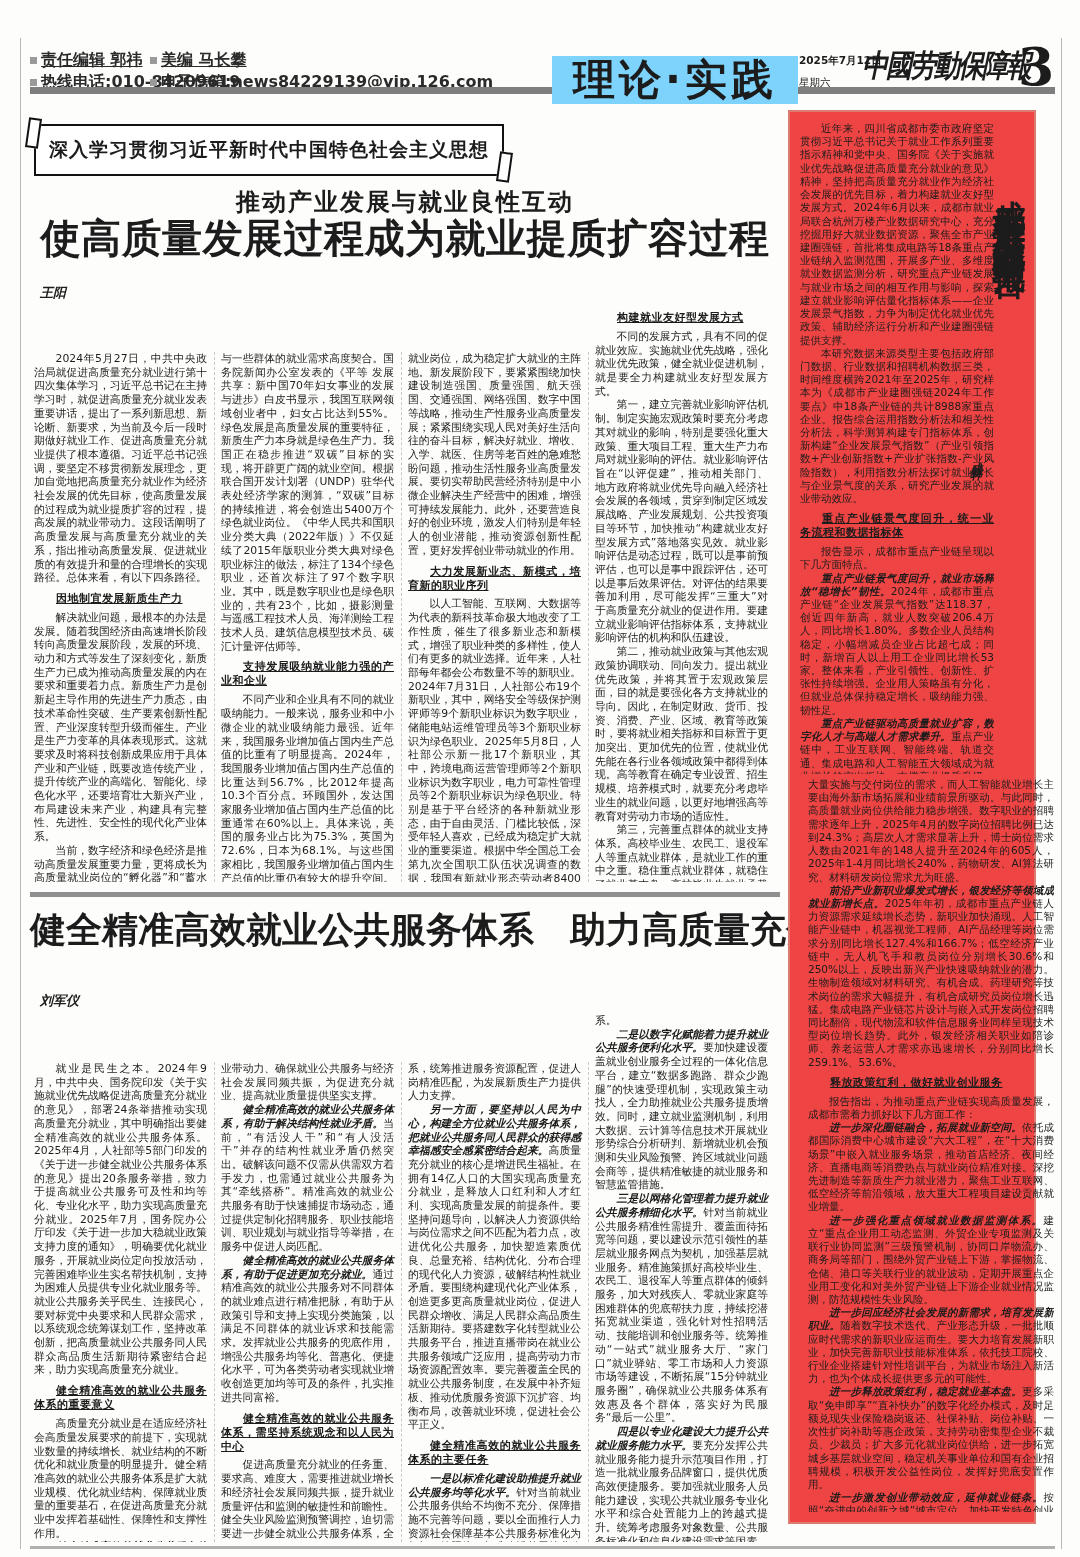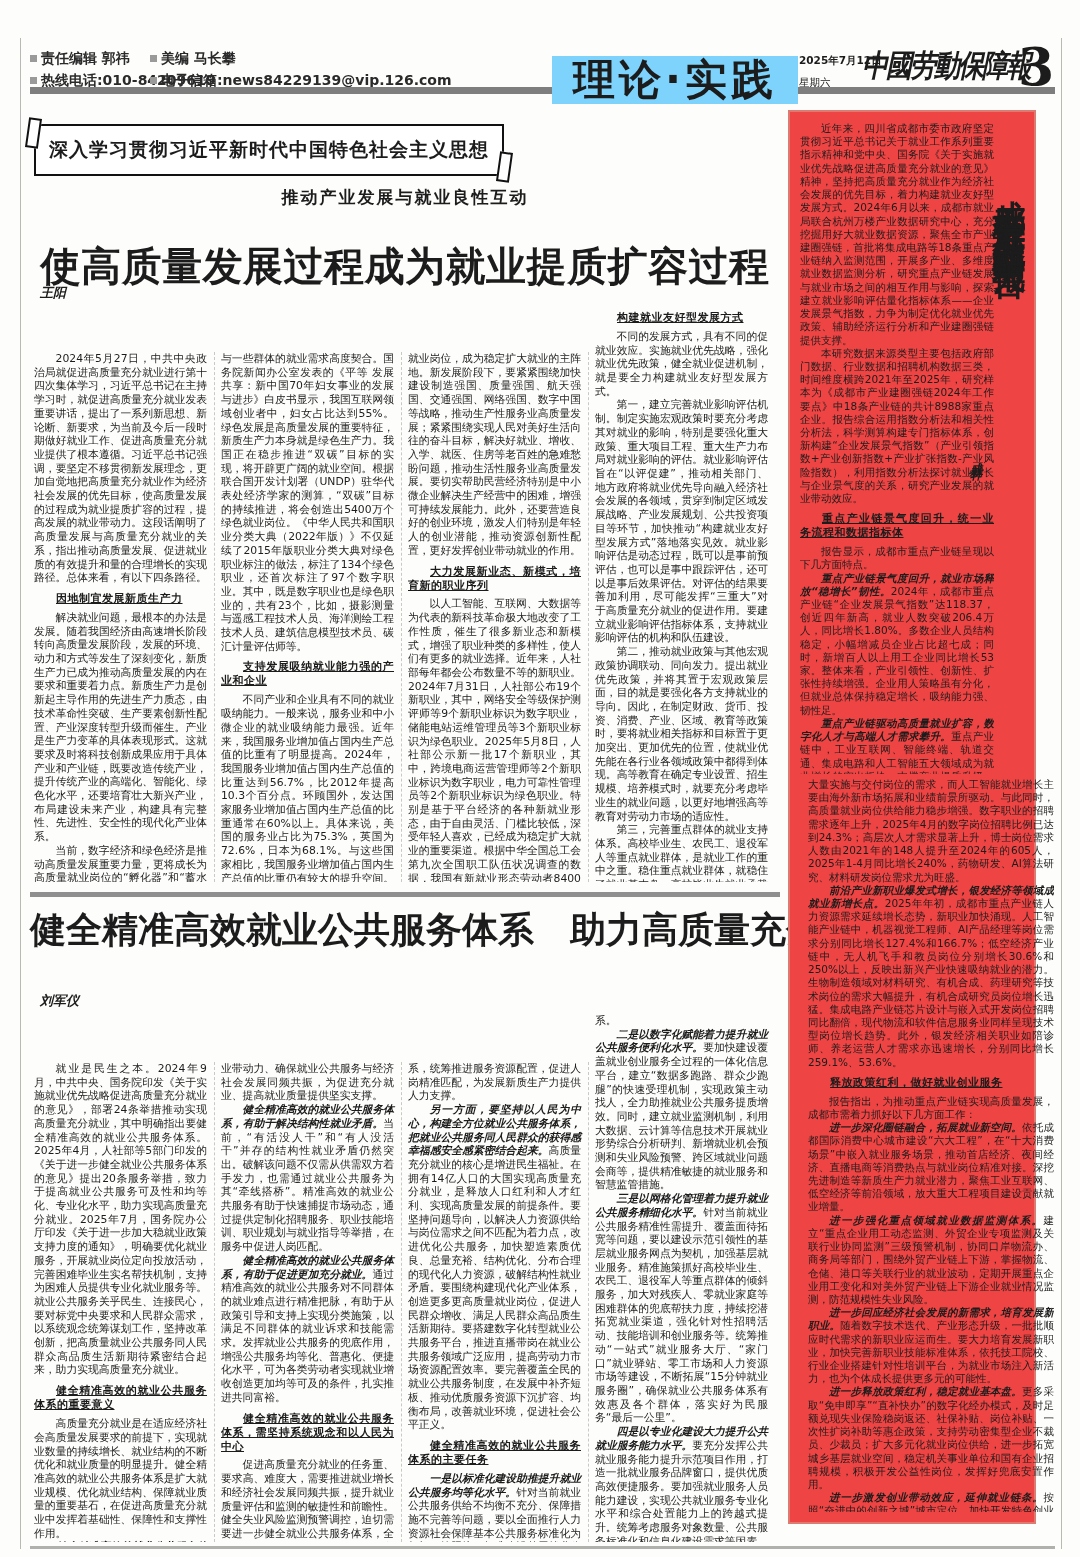--- a/index.html
+++ b/index.html
@@ -2,41 +2,41 @@
 <html><head>
 <meta charset="utf-8">
 <style>
   html,body{margin:0;padding:0;background:#e8e8e4;}
   .page{position:relative;width:1080px;height:1557px;margin:0 auto;background:#fdfdfb;
         font-family:"DejaVu Sans","Liberation Sans",sans-serif;color:#1c1c1c;overflow:hidden;}
   .edge{position:absolute;top:38px;bottom:8px;width:1px;background:#b9b9b4;}
   .edge.left{left:20px}.edge.right{left:1061px}
 
   
-  .mh-label{position:absolute;font-size:14px;font-weight:bold;color:#2a2a2a;white-space:nowrap;}
+  .mh-label{position:absolute;font-size:16px;font-weight:bold;color:#2a2a2a;white-space:nowrap;text-decoration:underline;}
   .sq{display:inline-block;width:7px;height:7px;background:#9a9a9a;margin-right:4px;vertical-align:1px;}
   .mh-date{position:absolute;left:788px;top:54px;font-size:10.5px;font-weight:bold;border-bottom:1.5px solid #444;padding-bottom:21px;}
   .mh-week{position:absolute;left:788px;top:76px;font-size:10.5px;font-weight:normal;}
   .paper-name{position:absolute;left:862px;top:48px;width:152px;font-size:26px;font-weight:900;font-style:italic;
               font-family:"DejaVu Serif","Liberation Serif",serif;letter-spacing:-2px;transform:scaleY(1.18);white-space:nowrap;}
   .page-num{position:absolute;left:1018px;top:36px;font-size:52px;font-weight:900;font-family:"DejaVu Serif","Liberation Serif",serif;}
   .rule-bar{position:absolute;left:30px;top:87px;width:1025px;height:7px;background:#7e7e7e;}
   .section-title{position:absolute;left:552px;top:56px;width:238px;text-align:center;font-size:42px;font-weight:900;
                  letter-spacing:4px;background:#7dd3fc;padding:0 4px;line-height:1.15;}
 
   
   .banner{position:absolute;left:34px;top:124px;width:466px;height:48px;border:2.5px solid #111;
           display:flex;align-items:center;justify-content:center;font-size:19px;font-weight:800;letter-spacing:1px;background:#fff;}
   .banner:before,.banner:after{content:"";position:absolute;width:9px;height:26px;border:2px solid #111;background:#fff;top:-8px;}
   .banner:before{left:-9px;transform:rotate(8deg);}
   .banner:after{right:-9px;top:auto;bottom:-8px;transform:rotate(8deg);}
 
-  .kicker{position:absolute;left:30px;top:186px;width:750px;text-align:center;font-size:17px;font-weight:600;letter-spacing:2px;}
+  .kicker{position:absolute;left:30px;top:186px;width:750px;text-align:center;font-size:24px;font-weight:600;letter-spacing:2px;}
   .headline{position:absolute;left:30px;top:211px;width:750px;text-align:center;font-size:40px;font-weight:900;
-            font-family:Liberation Serif, serif;letter-spacing:0.5px;white-space:nowrap;margin-top:28px;}
+            font-family:Liberation Serif, serif;letter-spacing:0.5px;white-space:nowrap;}
   .byline{position:absolute;font-size:13px;font-style:italic;font-weight:600;text-align:center;}
 
   
   .cols{position:absolute;display:flex;}
   .col{overflow:hidden;font-size:10.8px;line-height:1.27;text-align:justify;text-justify:inter-ideograph;}
   .col:not(:last-child){border-right:1px dashed #c9c9c4;margin-top:48px;}
   .cols-main{left:34px;top:304px;width:748px;height:578px;}
   .cols-main .col{width:173px;padding-right:7px;margin-right:6px;}
   .cols-bot{left:34px;top:1014px;width:748px;height:528px;}
   .cols-bot .col{width:173px;padding-right:7px;margin-right:6px;}

